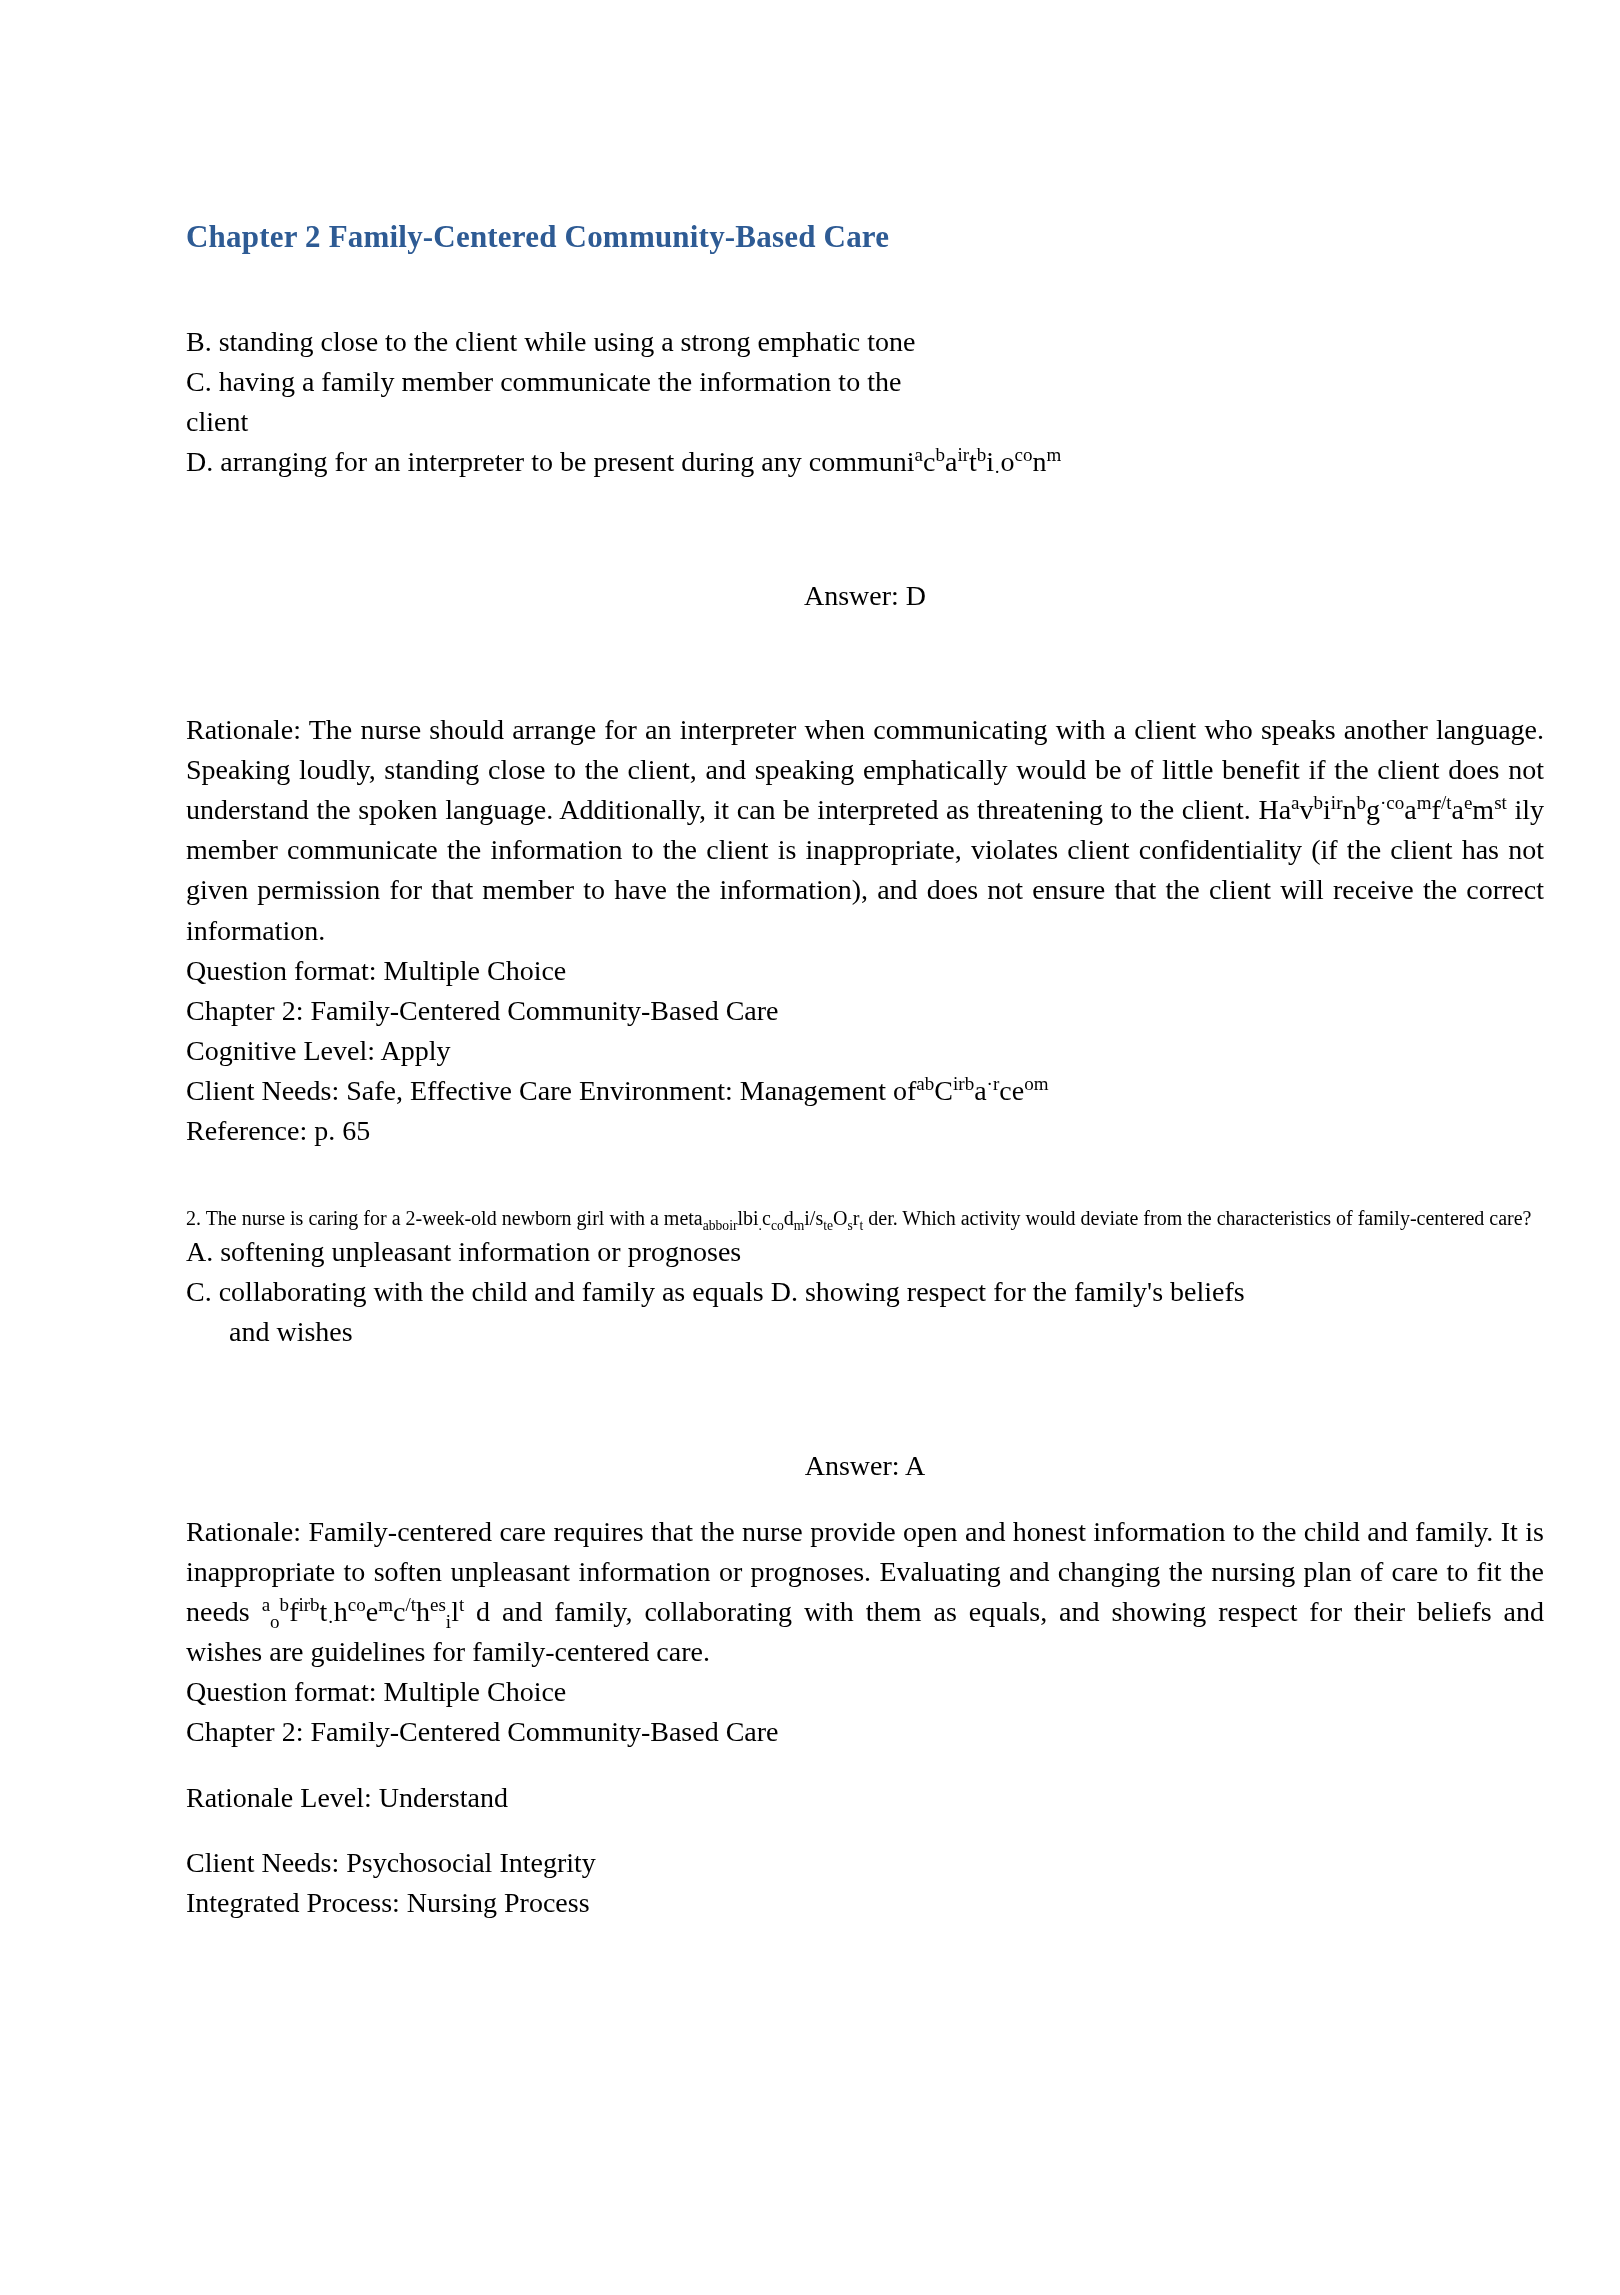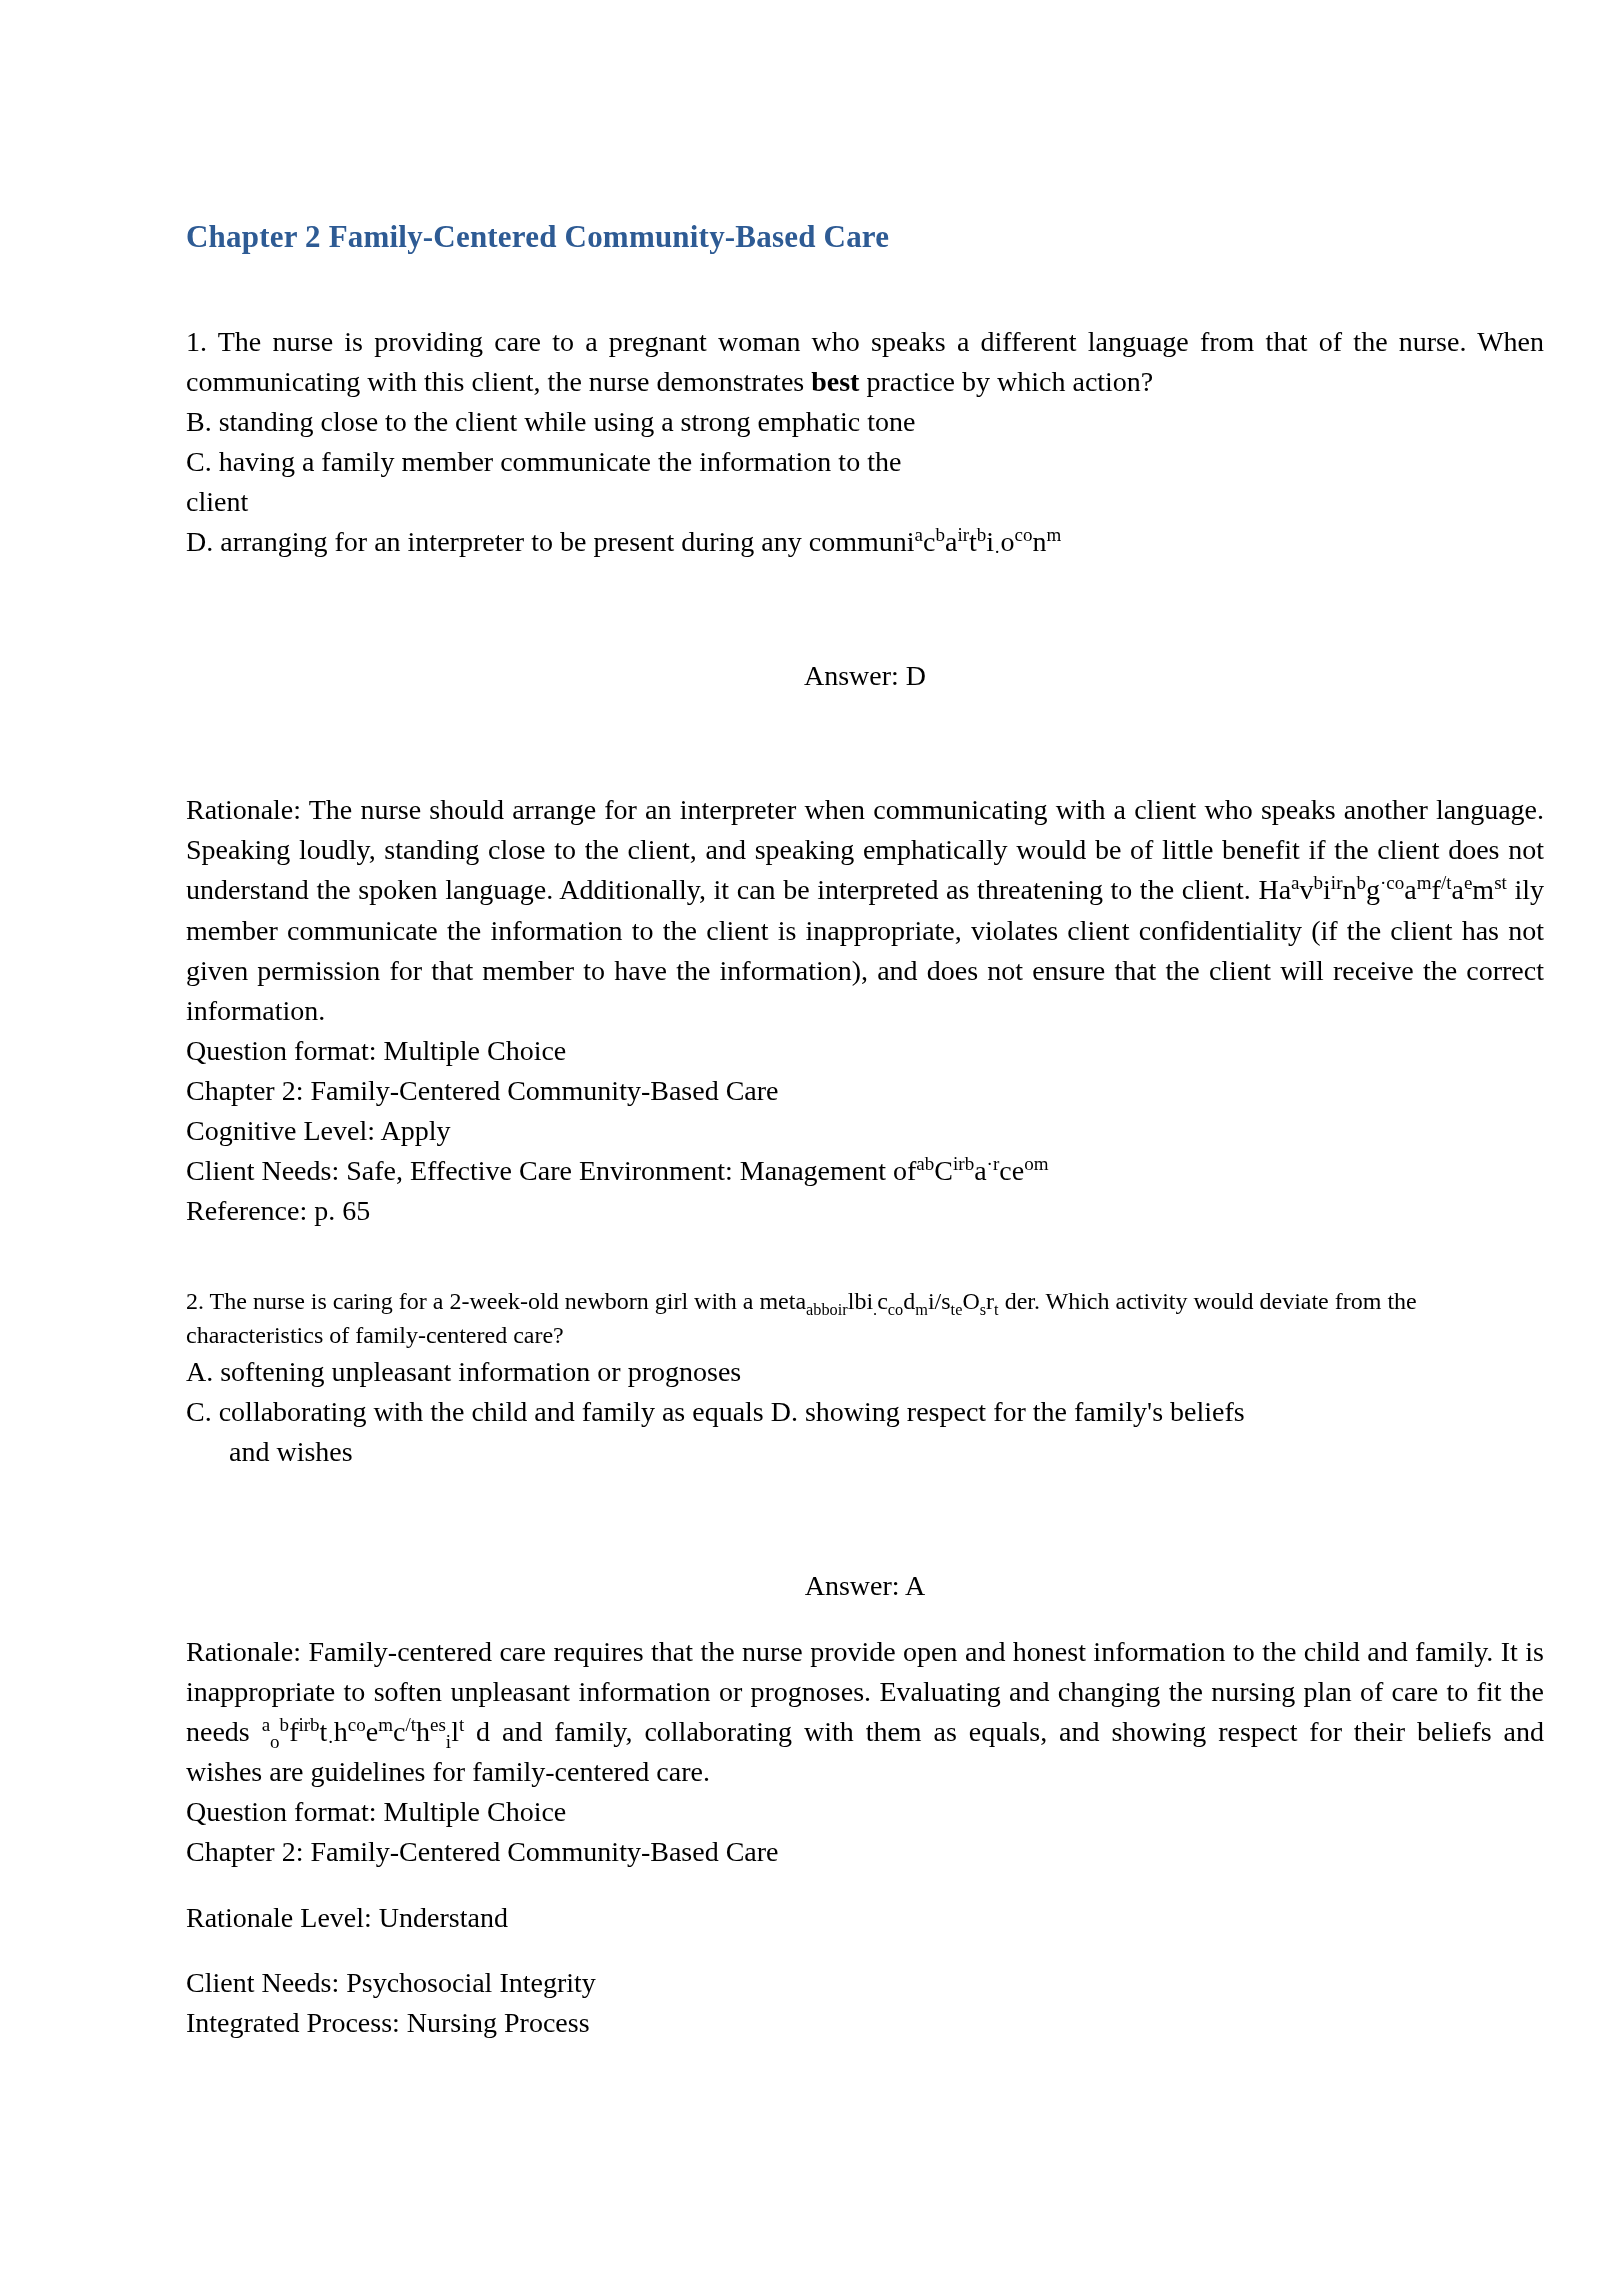--- a/index.html
+++ b/index.html
@@ -32,21 +32,21 @@
   }
   .qblock { margin: 0; }
   p.stem, p.rationale {
     font-size: 28px;
     line-height: 1.43;
     text-align: justify;
     text-justify: inter-word;
     margin: 0;
   }
   p.stem-q2 {
-    font-size: 24px;
+    font-size: 20px;
     line-height: 1.43;
     text-align: left;
     margin: 0;
   }
   p.option {
     font-size: 28px;
     line-height: 1.43;
     margin: 0;
     text-align: left;
   }
@@ -87,21 +87,20 @@
 </style>
 </head>
 <body>
 
 <div class="page">
 
   <h1 class="chapter-title">Chapter 2 Family-Centered Community-Based Care</h1>
 
   <div class="qblock">
 
-    <p class="stem"><span>1. The nurse is providing care to a pregnant woman who speaks a different language from that of the nurse. When communicating with this client, the nurse demonstrates </span><b>best</b><span> practice by which action?</span></p>
 
     <p class="option">B. standing close to the client while using a strong emphatic tone</p>
     <p class="option">C. having a family member communicate the information to the</p>
     <p class="option">client</p>
     <p class="option"><span>D. arranging for an interpreter to be present during any communi</span><span class="garble"><span class="sup">a</span><span>c</span><span class="sup">b</span><span>a</span><span class="sup">ir</span><span>t</span><span class="sup">b</span><span>i</span><span class="sub">·</span><span>o</span><span class="sup">co</span><span>n</span><span class="sup">m</span></span></p>
 
     <div class="sp-xl"></div>
 
     <p class="answer">Answer: D</p>
 

